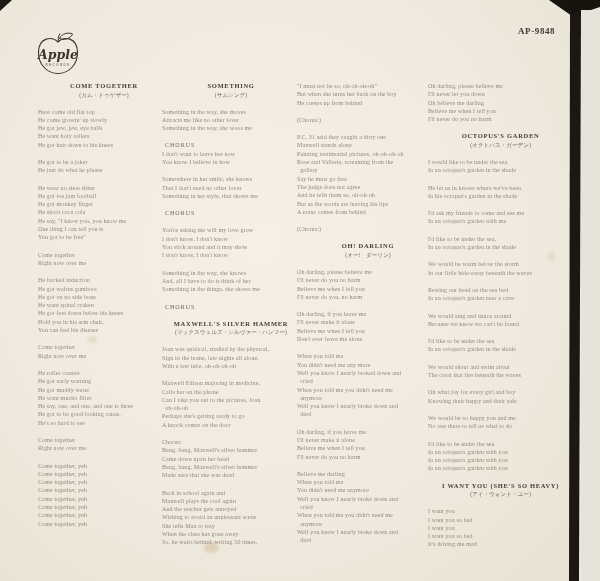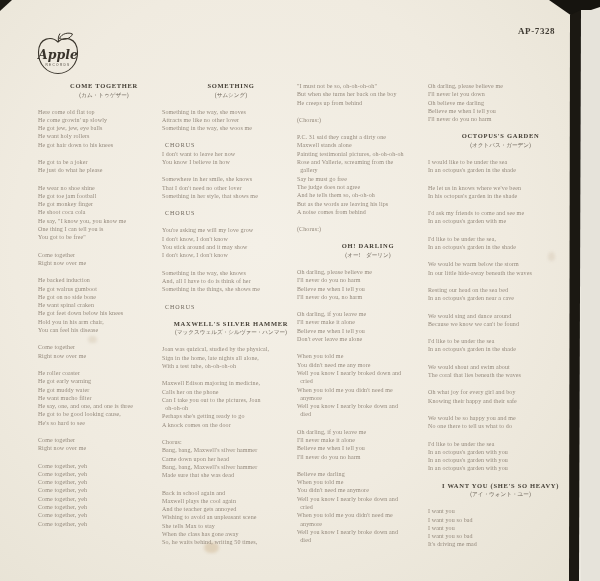--- a/index.html
+++ b/index.html
@@ -63,21 +63,21 @@
   <div class="stain stain-c"></div>
 
   <svg class="logo" width="48" height="46">
     <path d="M23,11 C17,5 4,6 3.5,21 C3,33 12,42.5 23,42.5 C34,42.5 43,33 42.5,21 C42,6 29,5 23,11 Z" fill="none" stroke="#3a352c" stroke-width="1.1"></path>
     <path d="M23.5,10 C23,7 23.5,5 25,2.5" fill="none" stroke="#3a352c" stroke-width="1"></path>
     <path d="M24.5,7.5 C26.5,2.5 33.5,1 37.5,3 C35.5,8 28.5,9.5 24.5,7.5 Z" fill="none" stroke="#3a352c" stroke-width="1"></path>
     <text class="logo-text" x="23" y="28" text-anchor="middle">Apple</text>
     <text class="logo-sub" x="23" y="34.5" text-anchor="middle">RECORDS</text>
   </svg>
 
-  <div class="catalog">AP-7328</div>
+  <div class="catalog">AP-9848</div>
 
   <div class="columns">
       <div class="col col1">
         <div class="title-block">
           <div class="song-title">COME TOGETHER</div>
           <div class="song-title-jp">(カム・トゥゲザー)</div>
         </div>
         <div class="stanza">
           <div class="line">Here come old flat top</div>
           <div class="line">He come growin' up slowly</div>

